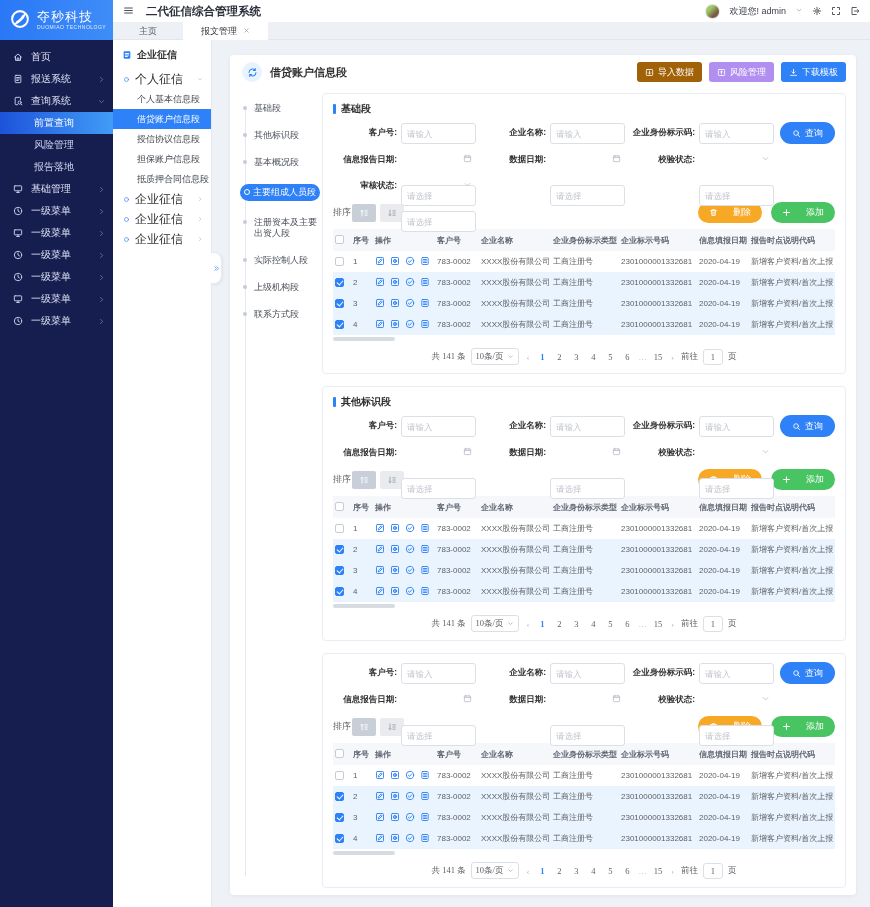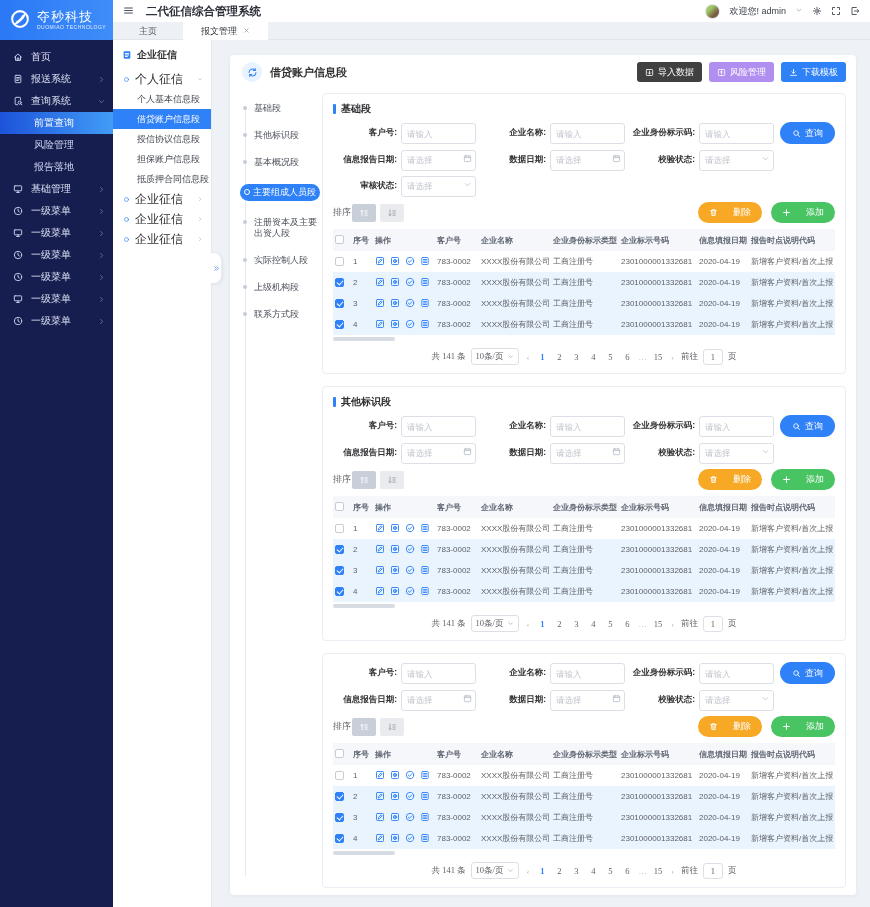--- a/index.html
+++ b/index.html
@@ -70,21 +70,21 @@
   .card { position:absolute; left:18px; top:15px; width:626px; bottom:12px; background:#fff;
     border-radius:4px; box-shadow:0 1px 4px rgba(30,50,90,.06); overflow:hidden; }
   .card-header { height:34px; display:flex; align-items:center; padding:0 10px 0 12px; }
   .ph-ico { width:20px; height:20px; border-radius:50%; background:#e8f3ff; color:#2e81f7;
     display:flex; align-items:center; justify-content:center; font-size:11px; }
   .page-title { font-size:11px; font-weight:bold; color:#303133; margin-left:8px; }
   .actions { margin-left:auto; display:flex; gap:7px; }
   .act-btn { height:20px; border:none; border-radius:3px; color:#fff; font-size:9px;
     padding:0 8px; display:flex; align-items:center; gap:4px; cursor:pointer;
     font-family:inherit; }
-  .act-green { background:#404040; } .act-purple { background:#b18ff0; } .act-blue { background:#2e81f7; }
+  .act-green { background:#a16207; } .act-purple { background:#b18ff0; } .act-blue { background:#2e81f7; }
 
   .card-body { display:flex; padding:4px 10px 8px 12px; }
 
   
   .anchors { width:80px; flex-shrink:0; position:relative; padding-top:10px; }
   .anchors::before { content:""; position:absolute; left:3px; top:14px; bottom:24px;
     border-left:1px solid #e3e8f2; }
   .anchor { position:relative; font-size:9px; color:#4a4f58; padding-left:12px;
     margin-bottom:16px; line-height:11px; cursor:pointer; }
   .anchor::before { content:""; position:absolute; left:1px; top:3px; width:4px; height:4px;
@@ -103,21 +103,21 @@
   .sec-title::before { content:""; width:3px; height:10px; background:#2e81f7;
     border-radius:1px; margin-right:5px; }
   .f-row { display:flex; align-items:center; margin-bottom:5px; }
   .field { display:flex; align-items:center; margin-right:6px; }
   .f-label { width:64px; text-align:right; font-size:8.5px; color:#303133; font-weight:bold;
     margin-right:4px; white-space:nowrap; }
   .f-box { position:relative; width:75px; height:21px; }
   .f-box input { width:100%; height:100%; border:1px solid #dcdfe6; border-radius:3px;
     font-size:8.5px; padding:0 5px; color:#606266; font-family:inherit; outline:none; }
   .f-box input::placeholder { color:#c0c4cc; }
-  .f-box.has-ico input { padding-right:14px; }
+  .f-box.has-ico input { padding-right:14px;margin-top:36px; }
   .f-box .box-ico { position:absolute; right:4px; top:5px; font-size:9px; color:#b8bdc7; pointer-events:none; }
   .search-btn { margin-left:auto; height:22px; width:56px; border:none; border-radius:11px;
     background:#2e81f7; color:#fff; font-size:9px; display:flex; align-items:center;
     justify-content:center; gap:4px; cursor:pointer; font-family:inherit; }
 
   .toolbar { display:flex; align-items:center; margin:6px 0 6px; }
   .sort-label { font-size:9px; color:#606266; margin-right:1px; }
   .sort-btn { width:24px; height:18px; border:none; border-radius:2px; display:flex;
     align-items:center; justify-content:center; font-size:10px; cursor:pointer; }
   .sort-asc { background:#c9cfd8; color:#fff; margin-right:4px; }

